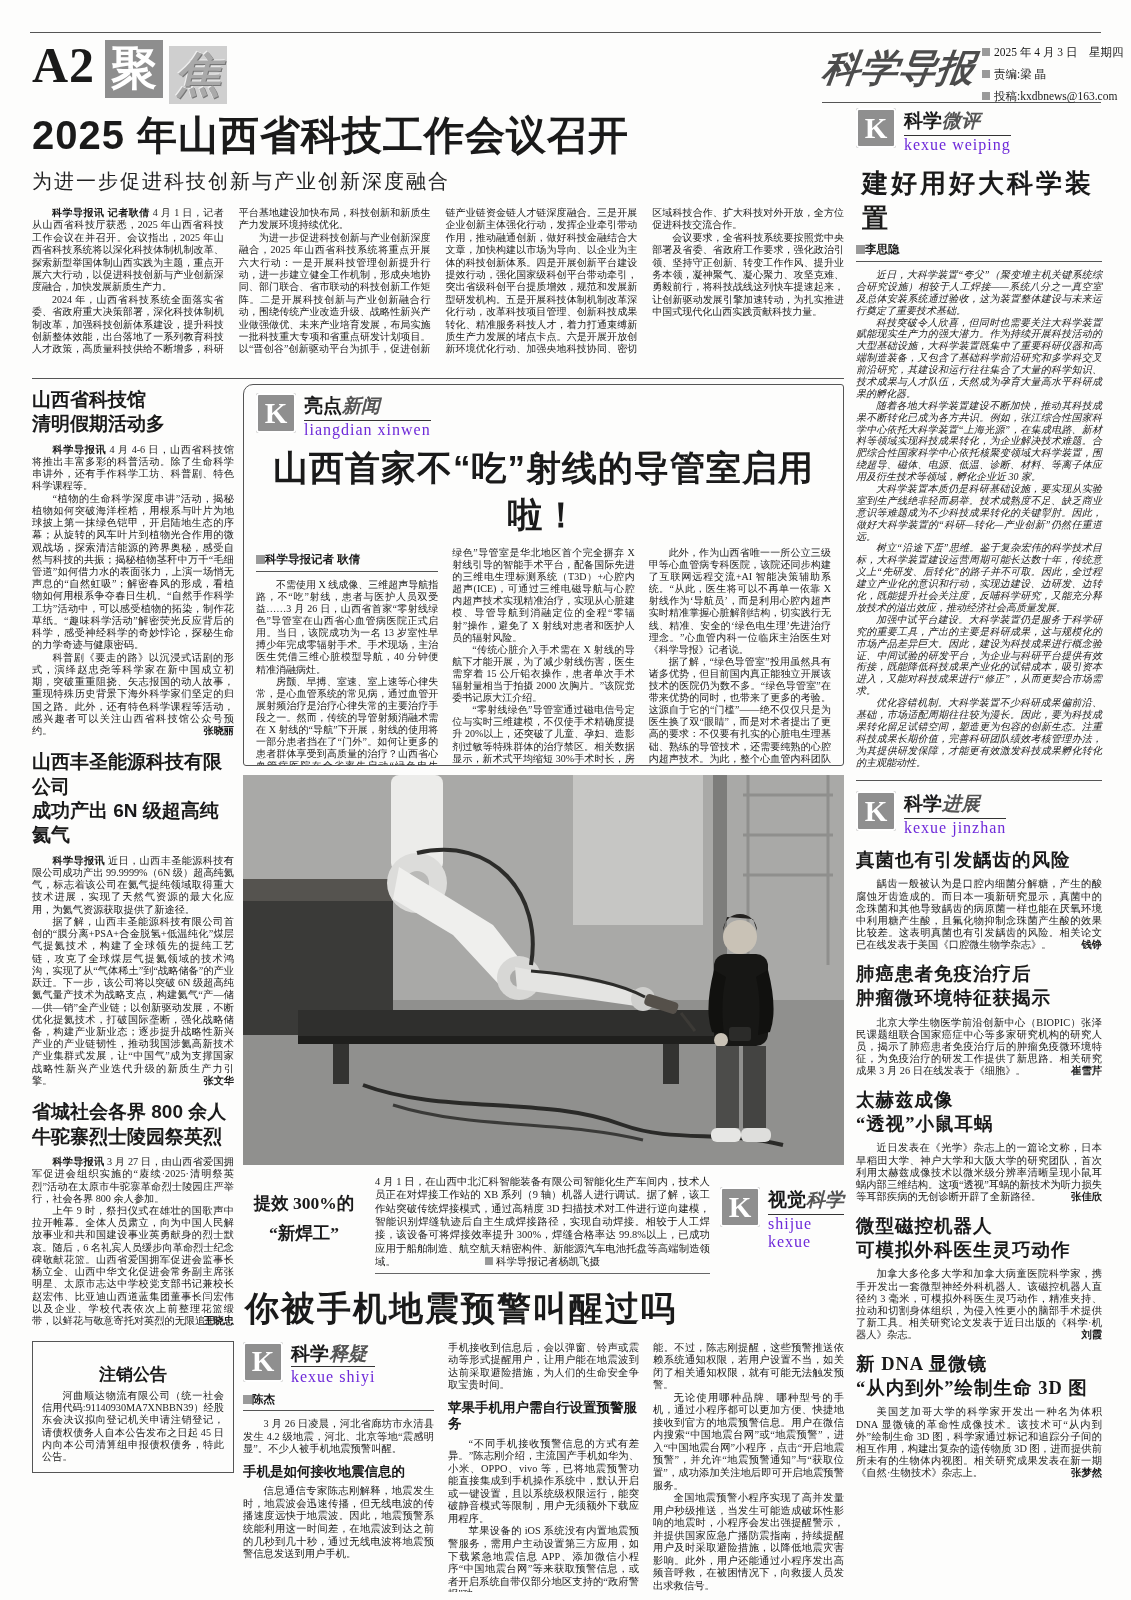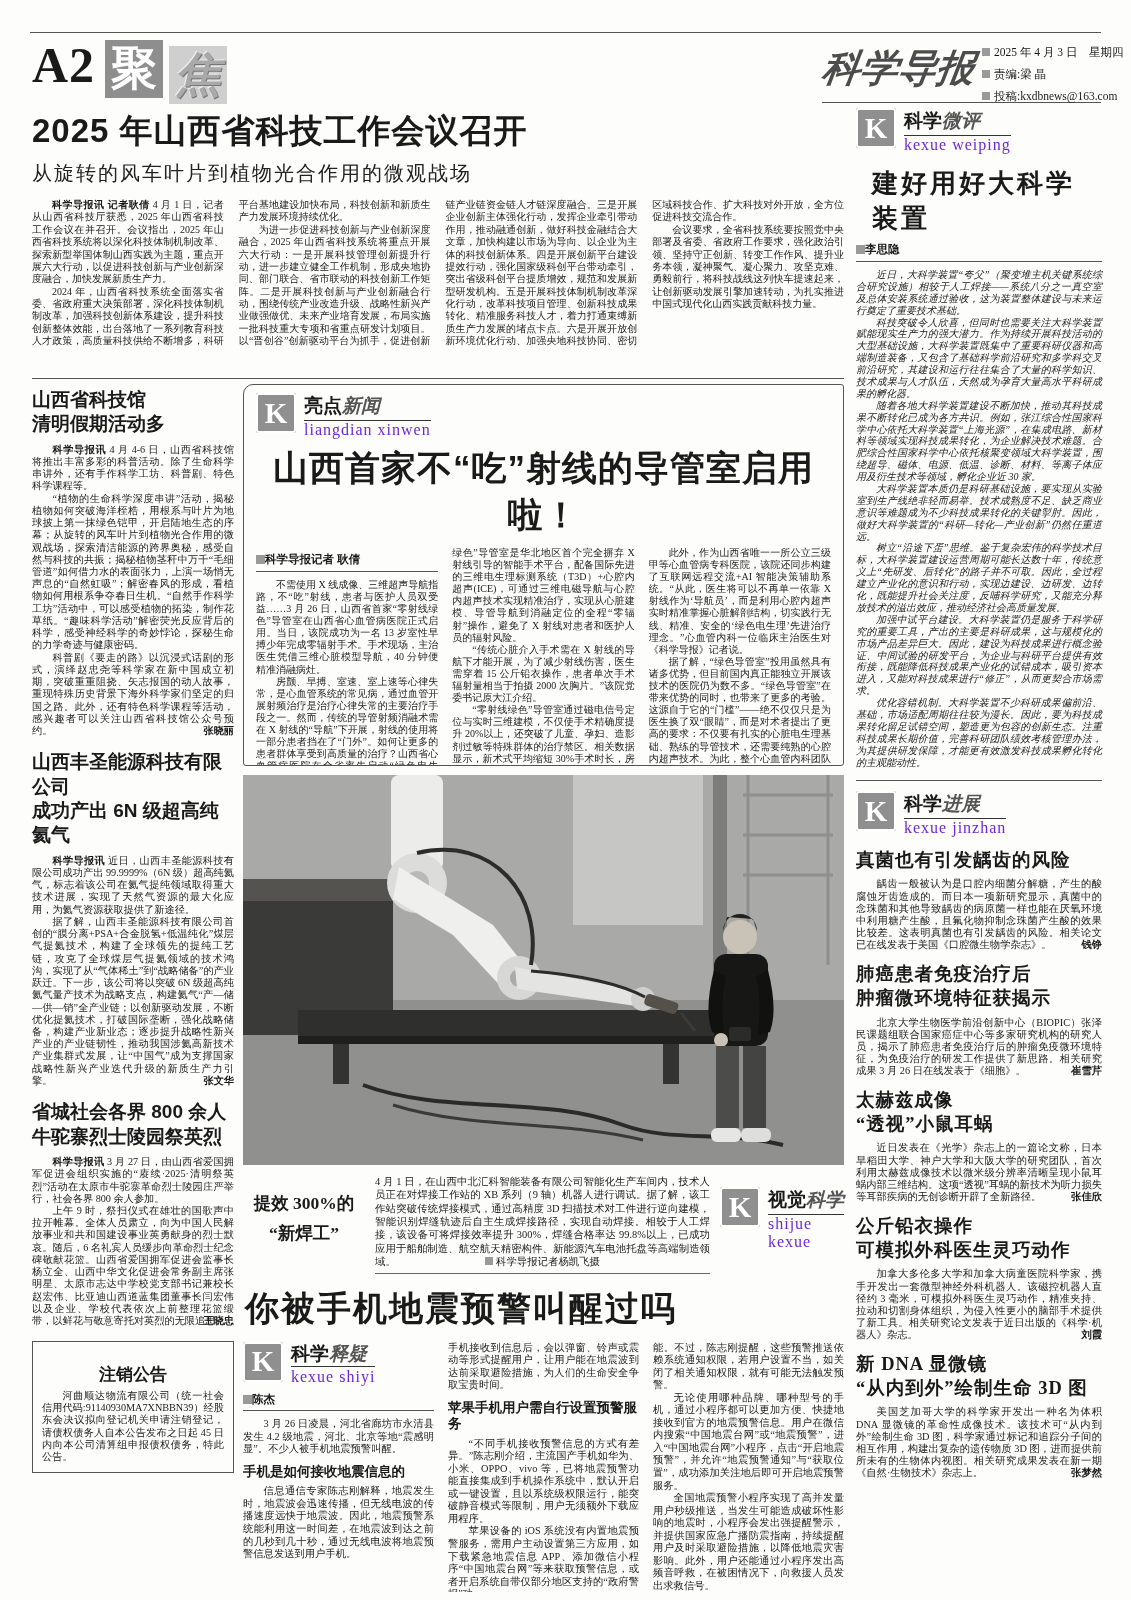--- a/index.html
+++ b/index.html
@@ -15,21 +15,21 @@
   .f1{background:#8e8e8e;color:#fff;}
   .f2{background:#cfcfcf;color:#a9a9a9;text-shadow:1px 1px 0 #777,-1px -1px 0 #eee;font-style:italic;margin-left:-4px;margin-top:6px;}
   .masthead{position:absolute;left:822px;top:36px;width:280px;display:flex;gap:8px;}
   .mast-name{font-size:38px;font-style:italic;font-weight:700;color:#4c4c4c;line-height:64px;
              transform:skewX(-8deg);white-space:nowrap;}
   .mast-info{font-size:11.5px;line-height:1.9;padding-top:6px;white-space:nowrap;}
   .msq{display:inline-block;width:8px;height:8px;background:#9a9a9a;margin-right:4px;}
 
   
   .lead{position:absolute;left:32px;top:112px;width:812px;}
-  .lead-h{font-size:33px;font-weight:800;line-height:1.15;letter-spacing:1px;font-family:"Liberation Sans","DejaVu Sans",sans-serif;}
+  .lead-h{font-size:40px;font-weight:800;line-height:1.15;letter-spacing:1px;font-family:"Liberation Sans","DejaVu Sans",sans-serif;}
   .lead-sub{font-size:20px;margin-top:10px;color:#222;letter-spacing:2px;}
   .lead-body{margin-top:12px;height:176px;column-count:4;column-gap:15px;overflow:hidden;
              font-size:10px;line-height:1.24;text-align:justify;}
   .lead-body p{margin:0;text-indent:2em;}
   .lead-body b{font-family:"Liberation Sans","DejaVu Sans",sans-serif;}
 
   
   .klogo{flex:0 0 auto;width:40px;height:40px;background:#8f8f8f;color:#fff;border-radius:3px;
          display:flex;align-items:center;justify-content:center;font-size:29px;font-weight:700;
          box-shadow:inset 0 0 0 2px #fff,inset 0 0 0 3px #8f8f8f;}
@@ -69,21 +69,21 @@
   .cap-credit{text-align:center;font-size:10.4px;margin-top:-13px;}
   .cap-credit .sq{display:inline-block;width:8px;height:8px;margin-right:3px;}
   .vs-badge{flex:0 0 124px;padding-top:12px;}
   .quake-h{font-size:34px;font-weight:800;letter-spacing:2px;margin:12px 0 10px 2px;
            font-family:"Liberation Sans","DejaVu Sans",sans-serif;}
   .q-cols .col{height:250px;font-size:10.3px;line-height:1.22;}
   .subhead{font-size:13.5px;font-weight:800;margin:8px 0 5px 0;font-family:"Liberation Sans","DejaVu Sans",sans-serif;}
 
   
   .rightcol{position:absolute;left:856px;top:108px;width:246px;}
-  .wp-head{font-size:26px;font-weight:800;letter-spacing:3px;margin:12px 0 6px 16px;}
+  .wp-head{font-size:26px;font-weight:800;letter-spacing:3px;margin:12px 0 6px 6px;}
   .wp-body p{margin:0;text-indent:2em;text-align:justify;font-style:italic;
              font-size:10px;line-height:1.19;color:#222;}
   .rc-div{border-top:1px solid #555;margin:12px 0 10px 0;}
   .jz-art{margin-top:11px;font-size:10.3px;line-height:1.18;}
   .jz-h{font-size:18.5px;line-height:1.3;font-weight:700;margin-bottom:6px;letter-spacing:1px;}
 </style>
 </head>
 <body>
 
 <div class="page">
@@ -102,21 +102,21 @@
     <div class="mast-name">科学导报</div>
     <div class="mast-info">
       <div><span class="msq"></span><span>2025 年 4 月 3 日　星期四</span></div>
       <div><span class="msq"></span><span>责编:梁 晶</span></div>
       <div><span class="msq"></span><span>投稿:kxdbnews@163.com</span></div>
     </div>
   </div>
 
   <div class="lead">
     <div class="lead-h">2025 年山西省科技工作会议召开</div>
-    <div class="lead-sub">从旋转的风车叶片到植物光合作用的微观战场</div>
+    <div class="lead-sub">为进一步促进科技创新与产业创新深度融合</div>
     <div class="lead-body">
       <p><b>科学导报讯 记者耿倩</b> <span>4 月 1 日，记者从山西省科技厅获悉，2025 年山西省科技工作会议在并召开。会议指出，2025 年山西省科技系统将以深化科技体制机制改革、探索新型举国体制山西实践为主题，重点开展六大行动，以促进科技创新与产业创新深度融合，加快发展新质生产力。</span></p>
       <p>2024 年，山西省科技系统全面落实省委、省政府重大决策部署，深化科技体制机制改革，加强科技创新体系建设，提升科技创新整体效能，出台落地了一系列教育科技人才政策，高质量科技供给不断增多，科研平台基地建设加快布局，科技创新和新质生产力发展环境持续优化。</p>
       <p>为进一步促进科技创新与产业创新深度融合，2025 年山西省科技系统将重点开展六大行动：一是开展科技管理创新提升行动，进一步建立健全工作机制，形成央地协同、部门联合、省市联动的科技创新工作矩阵。二是开展科技创新与产业创新融合行动，围绕传统产业改造升级、战略性新兴产业做强做优、未来产业培育发展，布局实施一批科技重大专项和省重点研发计划项目。以“晋创谷”创新驱动平台为抓手，促进创新链产业链资金链人才链深度融合。三是开展企业创新主体强化行动，发挥企业牵引带动作用，推动融通创新，做好科技金融结合大文章，加快构建以市场为导向、以企业为主体的科技创新体系。四是开展创新平台建设提效行动，强化国家级科创平台带动牵引，突出省级科创平台提质增效，规范和发展新型研发机构。五是开展科技体制机制改革深化行动，改革科技项目管理、创新科技成果转化、精准服务科技人才，着力打通束缚新质生产力发展的堵点卡点。六是开展开放创新环境优化行动、加强央地科技协同、密切区域科技合作、扩大科技对外开放，全方位促进科技交流合作。</p>
       <p>会议要求，全省科技系统要按照党中央部署及省委、省政府工作要求，强化政治引领、坚持守正创新、转变工作作风、提升业务本领，凝神聚气、凝心聚力、攻坚克难、勇毅前行，将科技战线这列快车提速起来，让创新驱动发展引擎加速转动，为扎实推进中国式现代化山西实践贡献科技力量。</p>
     </div>
   </div>
 
   <div class="sidebar">
     <div class="side-art">
@@ -362,21 +362,21 @@
         <div class="jz-h">
             <div>太赫兹成像</div>
             <div>“透视”小鼠耳蜗</div>
           </div>
         <p class="jpara">近日发表在《光学》杂志上的一篇论文称，日本早稻田大学、神户大学和大阪大学的研究团队，首次利用太赫兹成像技术以微米级分辨率清晰呈现小鼠耳蜗内部三维结构。这项“透视”耳蜗的新技术为听力损失等耳部疾病的无创诊断开辟了全新路径。</p>
         <div class="author">张佳欣</div>
       </div>
 
       <div class="jz-art">
         <div class="jz-h">
-            <div>公斤铅衣操作</div>
+            <div>微型磁控机器人</div>
             <div>可模拟外科医生灵巧动作</div>
           </div>
         <p class="jpara">加拿大多伦多大学和加拿大病童医院科学家，携手开发出一套微型神经外科机器人。该磁控机器人直径约 3 毫米，可模拟外科医生灵巧动作，精准夹持、拉动和切割身体组织，为侵入性更小的脑部手术提供了新工具。相关研究论文发表于近日出版的《科学·机器人》杂志。</p>
         <div class="author">刘霞</div>
       </div>
 
       <div class="jz-art">
         <div class="jz-h">
             <div>新 DNA 显微镜</div>
             <div>“从内到外”绘制生命 3D 图</div>

